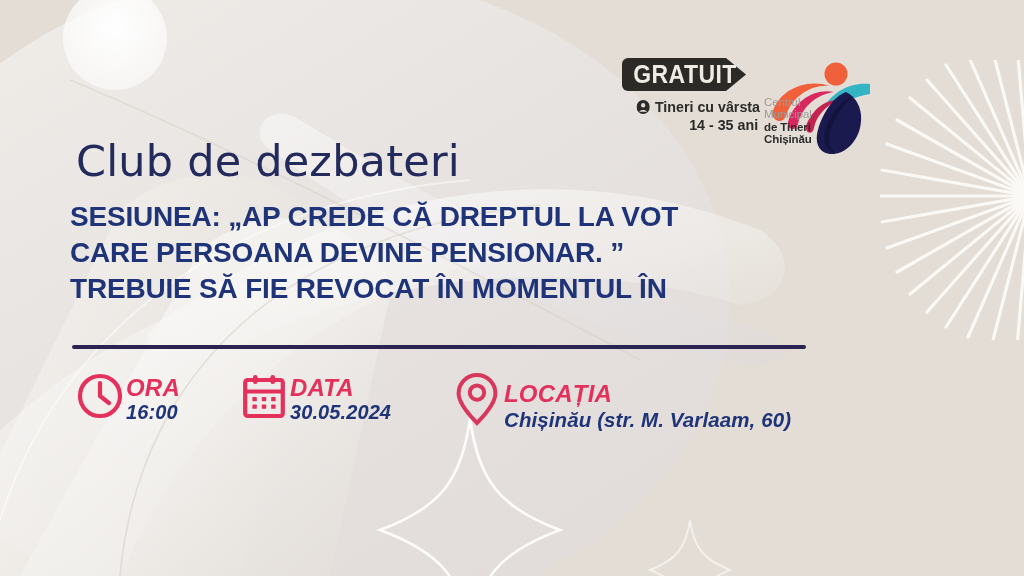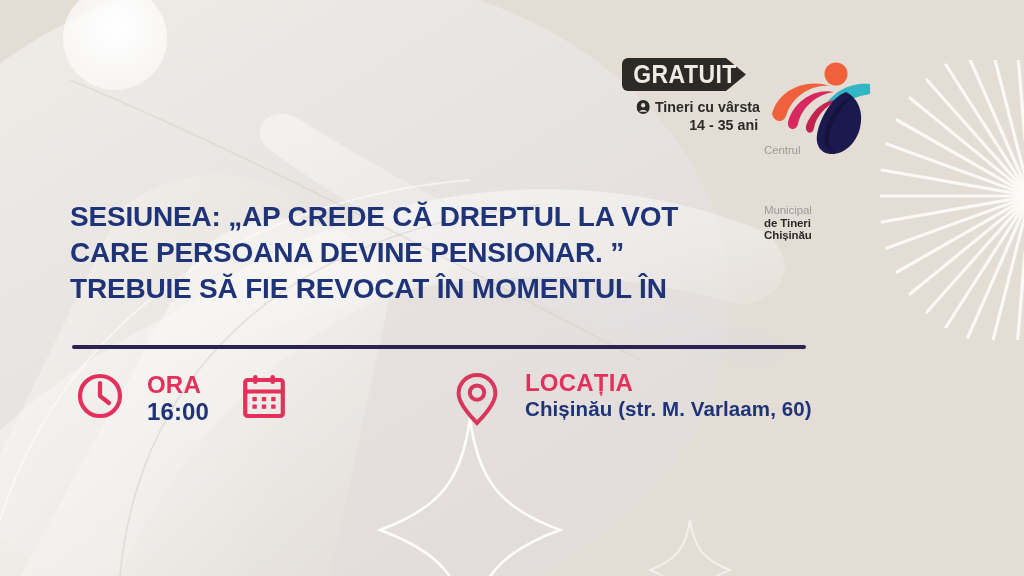--- a/index.html
+++ b/index.html
@@ -31,33 +31,33 @@
   }
   .headline .ln{display:block;white-space:nowrap;}
 
   .divider{
     position:absolute;left:72px;top:345px;width:734px;height:4px;
     background:#2b2352;border-radius:2px;
   }
 
   
   .info-row{position:absolute;left:72px;top:368px;width:900px;height:90px;}
-  .info-item{position:absolute;display:flex;align-items:flex-start;gap:23px;}
+  .info-item{position:absolute;display:flex;align-items:flex-end;gap:2px;font-style:italic;}
   .ii-ora{left:4px;top:4px;}
   .ii-data{left:168px;top:4px;}
   .ii-loc{left:380px;top:2px;}
 
   .ic{flex:0 0 auto;}
   .itxt{display:flex;flex-direction:column;}
   .ilabel{
     color:#e3315b;font-weight:bold;font-size:24px;line-height:1.08;
     letter-spacing:.2px;
   }
   .ivalue{
-    color:#1f3478;font-weight:bold;font-size:24px;line-height:1.15;
+    color:#1f3478;font-weight:bold;font-size:20px;line-height:1.15;
     letter-spacing:.1px;
   }
   .ivalue.small{font-size:20.5px;line-height:1.22;}
 
   
   .gratuit-wrap{position:absolute;left:622px;top:58px;width:150px;}
   .gratuit-tag{position:relative;width:126px;height:33px;}
   .gratuit-label{
     position:absolute;left:0;top:0;width:126px;height:33px;
     display:flex;align-items:center;justify-content:center;
@@ -75,21 +75,21 @@
   }
   .gratuit-sub .l1{display:flex;align-items:center;justify-content:flex-end;gap:5px;white-space:nowrap;}
   .gratuit-sub .l2{display:block;text-align:right;padding-right:2px;}
 
   
   .logo{position:absolute;left:758px;top:56px;width:118px;height:104px;}
   .logo-text{
     position:absolute;left:6px;top:40px;width:68px;
     line-height:1.07;letter-spacing:-.1px;
   }
-  .lt1{display:block;color:#9b9b99;font-size:11.5px;font-weight:400;margin-top:48px;}
+  .lt1{display:block;color:#9b9b99;font-size:11.5px;font-weight:400;}
   .lt2{display:block;color:#2b2b2b;font-size:11.5px;font-weight:bold;}
 </style>
 </head>
 <body>
 
 <div id="poster">
 
   <svg class="layer" viewBox="0 0 1024 576" preserveAspectRatio="none">
     <defs>
       <linearGradient id="blobA" x1="0" y1="0" x2="1" y2="1">
@@ -158,20 +158,21 @@
         <line x1="0" y1="0" x2="-120" y2="98"></line>
         <line x1="0" y1="0" x2="-103" y2="116"></line>
         <line x1="0" y1="0" x2="-84" y2="131"></line>
         <line x1="0" y1="0" x2="-62" y2="141"></line>
         <line x1="0" y1="0" x2="-38" y2="148"></line>
         <line x1="0" y1="0" x2="-13" y2="151"></line>
       </g>
     </g>
   </svg>
 
+  <div class="kicker">Club de dezbateri</div>
 
   <div class="headline">
     <span class="ln">SESIUNEA: „AP CREDE CĂ DREPTUL LA VOT</span>
     <span class="ln">CARE PERSOANA DEVINE PENSIONAR. ”</span>
     <span class="ln">TREBUIE SĂ FIE REVOCAT ÎN MOMENTUL ÎN</span>
   </div>
 
   <div class="divider"></div>
 
   <div class="info-row">
@@ -198,20 +199,24 @@
           <line x1="5.2" y1="19.5" x2="42.8" y2="19.5" stroke="#e3315b" stroke-width="4.2"></line>
           <g fill="#e3315b">
             <rect x="12.4" y="25" width="4.4" height="4.2" rx="0.6"></rect>
             <rect x="21.8" y="25" width="4.4" height="4.2" rx="0.6"></rect>
             <rect x="31.2" y="25" width="4.4" height="4.2" rx="0.6"></rect>
             <rect x="12.4" y="32.6" width="4.4" height="4.2" rx="0.6"></rect>
             <rect x="21.8" y="32.6" width="4.4" height="4.2" rx="0.6"></rect>
             <rect x="31.2" y="32.6" width="4.4" height="4.2" rx="0.6"></rect>
           </g>
         </svg>
+      </span>
+      <span class="itxt">
+        <span class="ilabel">DATA</span>
+        <span class="ivalue">30.05.2024</span>
       </span>
     </div>
 
     <div class="info-item ii-loc">
       <span class="ic">
         <svg width="50" height="58" viewBox="0 0 50 58">
           <path d="M25 5 C14.8 5 6.6 13.2 6.6 23.4 C6.6 34.6 20 47.5 25 53
                    C30 47.5 43.4 34.6 43.4 23.4 C43.4 13.2 35.2 5 25 5 Z" fill="none" stroke="#d9365c" stroke-width="4"></path>
           <circle cx="25" cy="22.6" r="7.2" fill="none" stroke="#d9365c" stroke-width="4"></circle>
         </svg>

